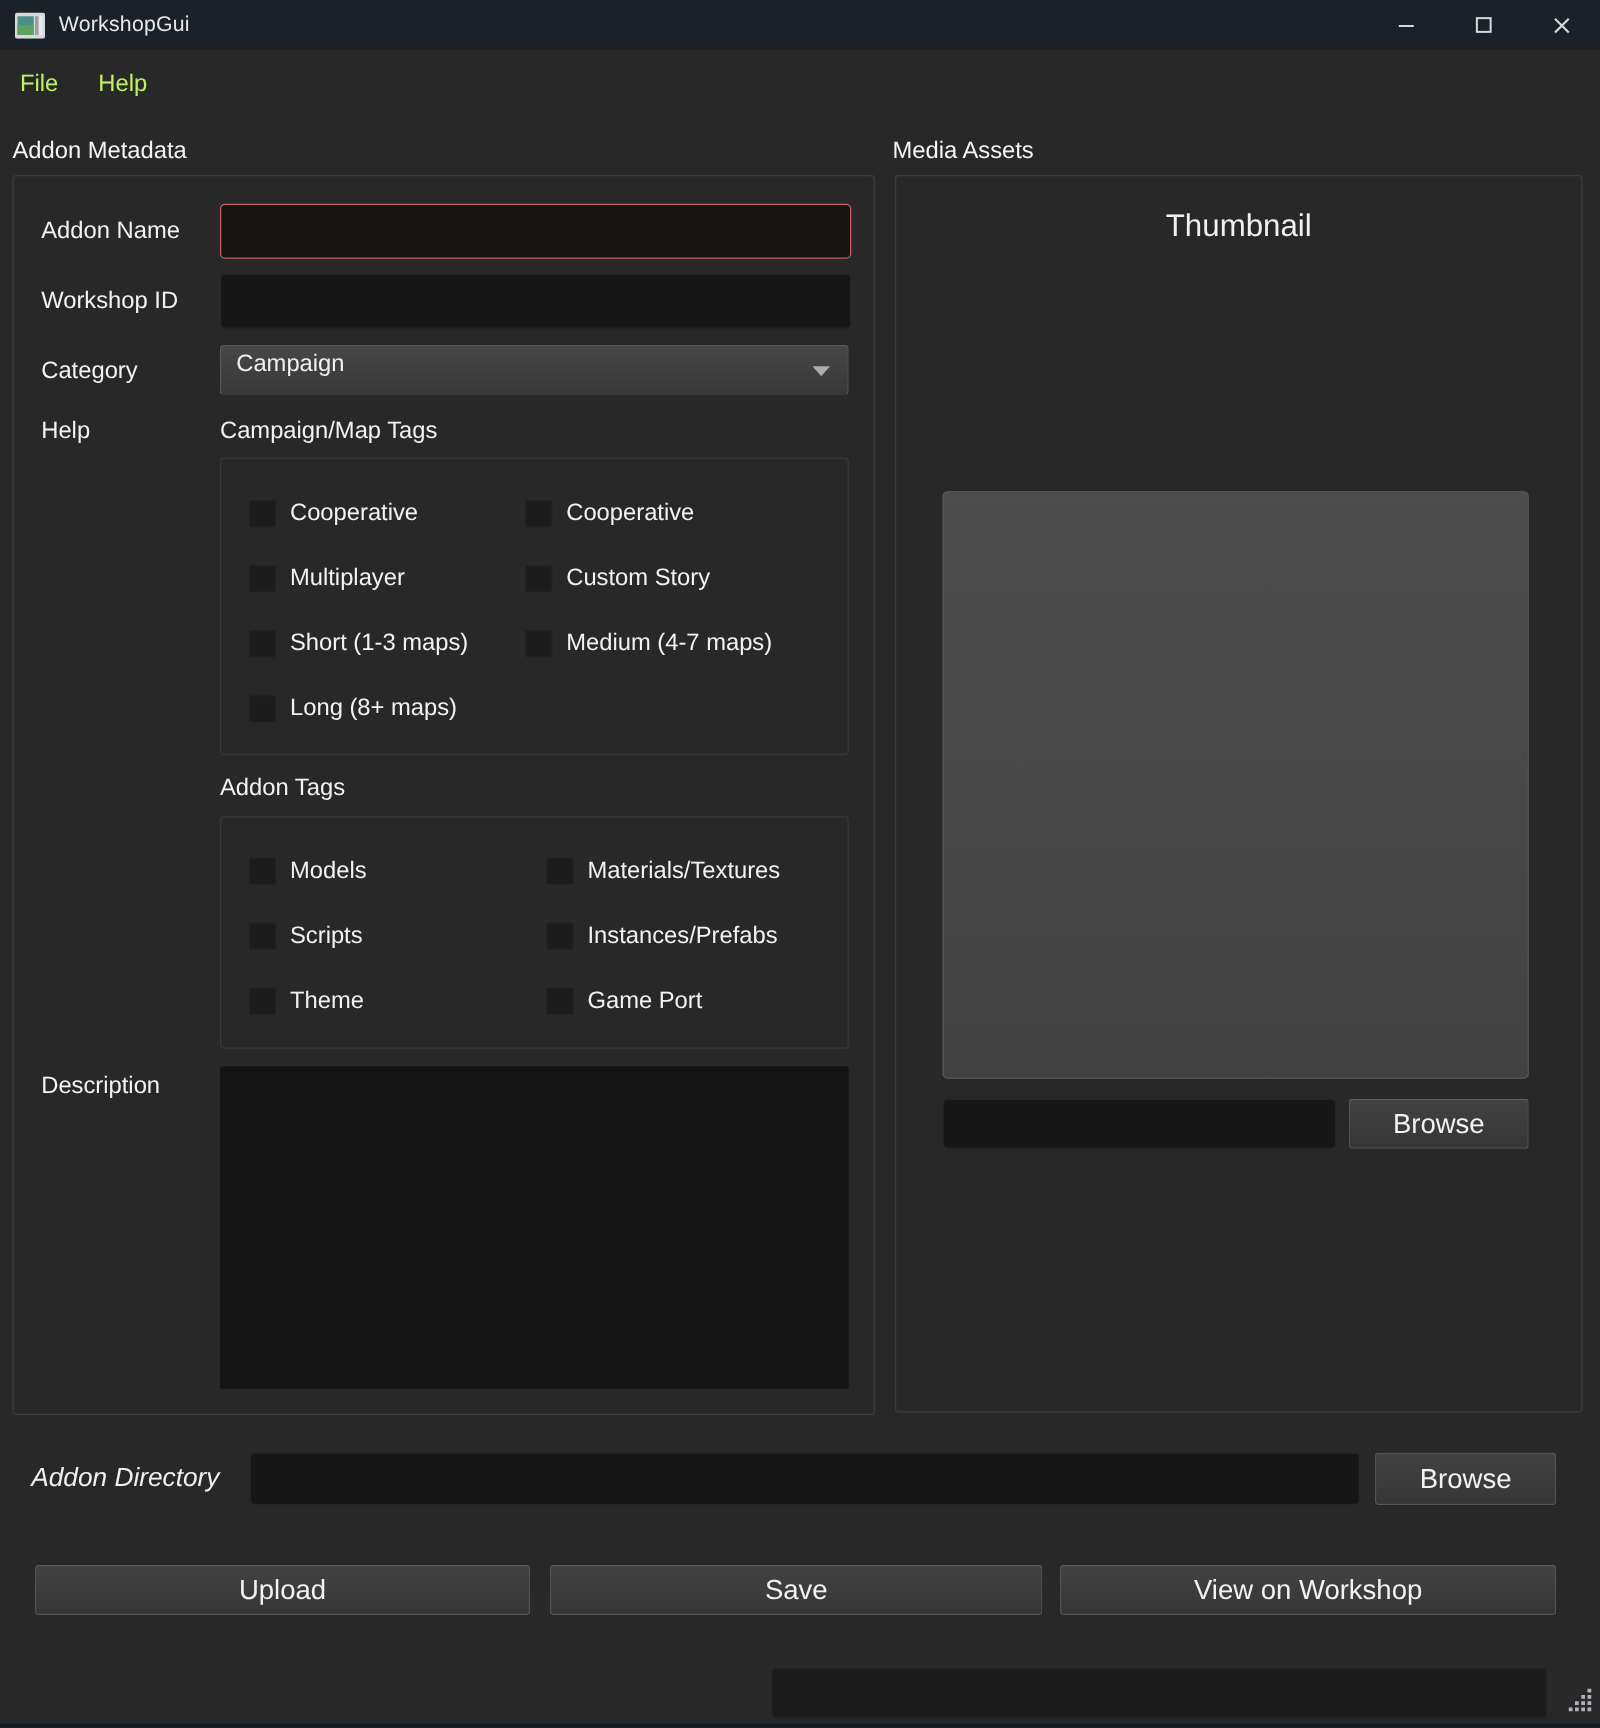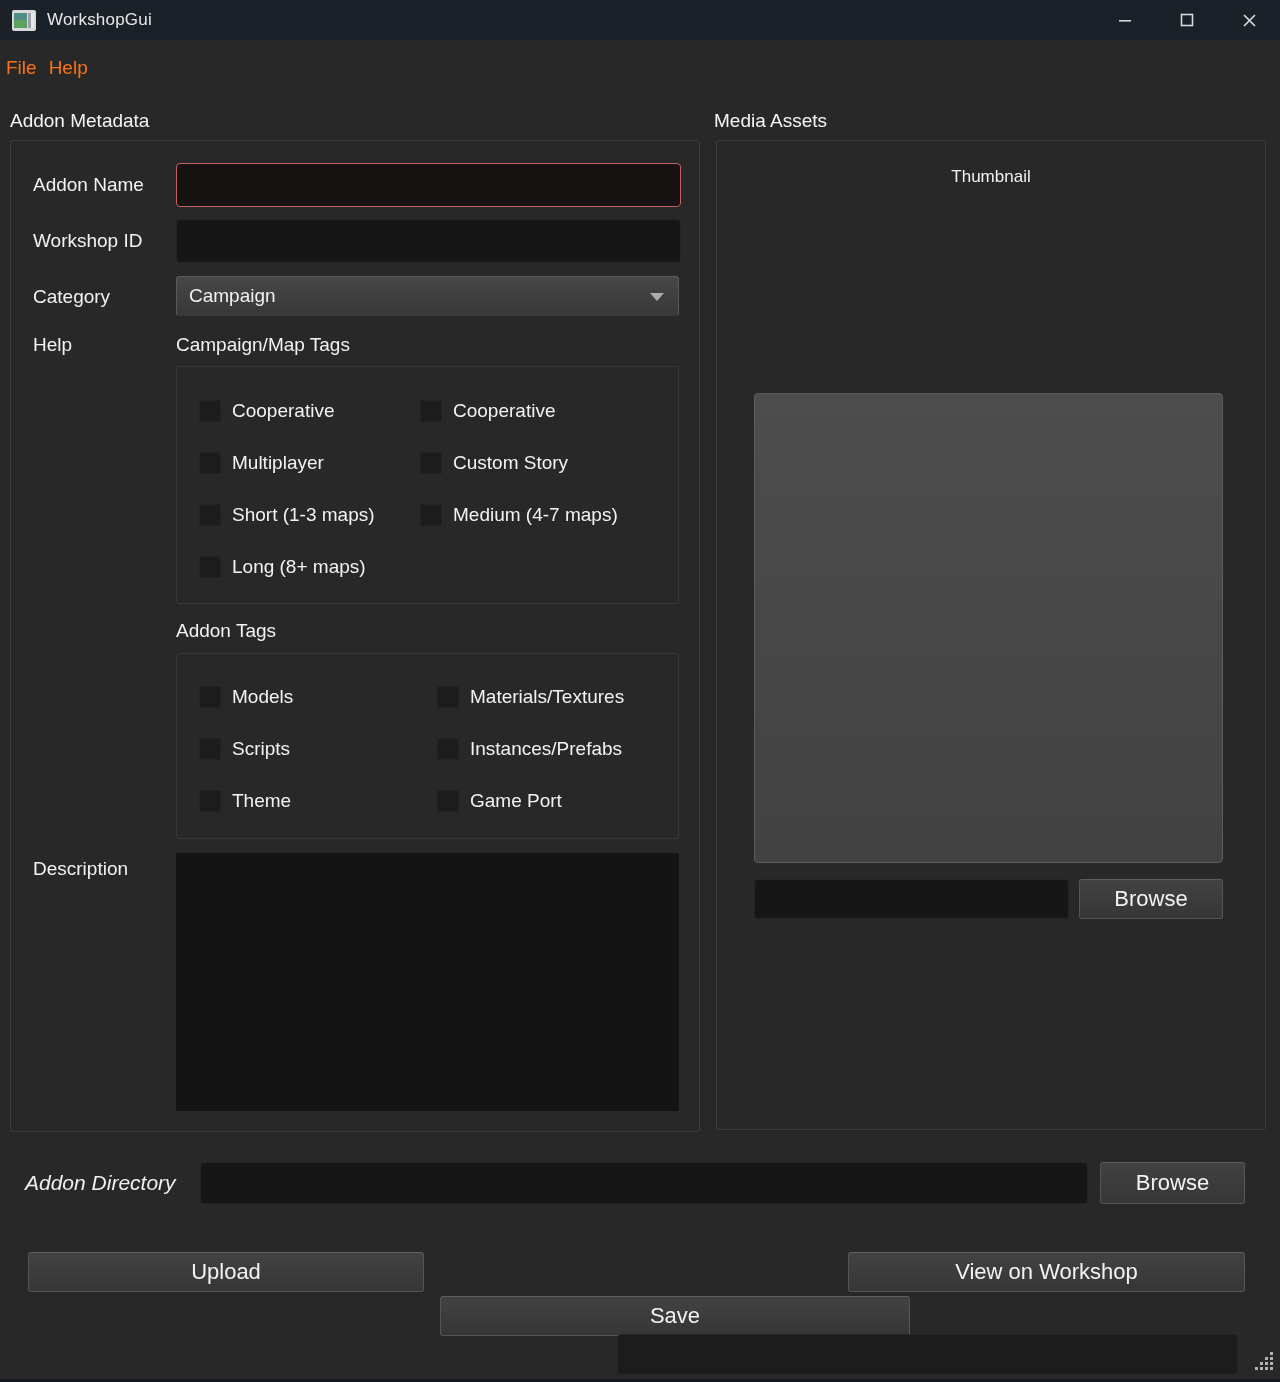--- a/index.html
+++ b/index.html
@@ -17,21 +17,21 @@
     position:absolute; left:0; top:0; width:1280px; height:40px;
     background:#1b2129; display:flex; align-items:center;
   }
   .app-icon { margin-left:12px; width:24px; height:21px; display:inline-flex; }
   .win-title { margin-left:11px; font-size:17px; color:#e8e8e8; letter-spacing:.2px; }
   .win-controls { position:absolute; right:0; top:0; height:40px; display:flex; }
   .win-btn { width:62px; height:40px; display:flex; align-items:center; justify-content:center; cursor:pointer; }
 
   
   .menubar { position:absolute; left:0; top:40px; width:1280px; height:56px; display:flex; align-items:center; }
-  .menu-item { font-size:19px; padding:6px 6px; margin-left:0; color:#f97316; cursor:default; }
+  .menu-item { font-size:19px; padding:6px 16px; margin-left:0; color:#bef264; cursor:default; }
 
   
   .section-title { position:absolute; font-size:19px; color:#f5f5f5; }
   .st-left  { left:10px;  top:110px; }
   .st-right { left:714px; top:110px; }
 
   
   .panel { position:absolute; border:1px solid #3d3d3d; border-radius:3px; background:#282828; }
   .panel-left  { left:10px;  top:140px; width:690px; height:992px; }
   .panel-right { left:716px; top:140px; width:550px; height:990px; }
@@ -43,21 +43,21 @@
     position:absolute; background:#161616; border:1px solid #242424; border-radius:4px;
     color:#e8e8e8; font-size:18px; padding:0 10px; font-family:"Liberation Sans", sans-serif;
     outline:none;
   }
   .input-error { border:1.5px solid #c4605f; background:#171313; }
 
   .combo {
     position:absolute; left:165px; top:135px; width:503px; height:40px;
     background:linear-gradient(180deg,#474747,#383838);
     border:1px solid #5a5a5a; border-bottom-color:#3a3a3a; border-radius:3px;
-    display:flex; align-items:center; padding:16px 12px; font-size:19px; cursor:default;
+    display:flex; padding:4px 12px; font-size:19px; cursor:default;
   }
   .combo-arrow {
     position:absolute; right:14px; top:16px; width:0; height:0;
     border-left:7px solid transparent; border-right:7px solid transparent;
     border-top:8px solid #ababab;
   }
 
   .group-title { position:absolute; font-size:19px; color:#f2f2f2; }
   .group-box { position:absolute; border:1px solid #393939; border-radius:3px; background:#282828; }
 
@@ -71,21 +71,21 @@
   }
   .cb-label { margin-left:11px; font-size:19px; color:#f2f2f2; white-space:nowrap; }
 
   .desc-area {
     position:absolute; left:165px; top:712px; width:503px; height:258px;
     background:#141414; border:none; border-radius:2px; resize:none; outline:none;
     color:#e8e8e8; font-size:17px; padding:8px 10px; font-family:"Liberation Sans", sans-serif;
   }
 
   
-  .thumb-label { position:absolute; left:0; top:26px; width:100%; text-align:center; font-size:17px; }
+  .thumb-label { position:absolute; left:0; top:26px; width:100%; text-align:center; font-size:25px; }
   .thumb-box {
     position:absolute; left:37px; top:252px; width:469px; height:470px;
     background:linear-gradient(180deg,#4d4d4d,#424242);
     border:1px solid #5e5e5e; border-radius:4px;
   }
 
   
   .btn {
     background:linear-gradient(180deg,#424242,#363636);
     border:1px solid #555; border-top-color:#5e5e5e; border-radius:3px;
@@ -94,21 +94,21 @@
   }
   .thumb-input  { left:37px; top:738px; width:315px; height:40px; }
   .thumb-browse { position:absolute; left:362px; top:738px; width:144px; height:40px; }
 
   
   .dir-label { position:absolute; left:25px; top:1171px; font-size:21px;font-style:italic; }
   .dir-input { left:200px; top:1162px; width:888px; height:42px; }
   .dir-browse { position:absolute; left:1100px; top:1162px; width:145px; height:42px; }
 
   .btn-upload { position:absolute; left:28px;  top:1252px; width:396px; height:40px; }
-  .btn-save   { position:absolute; left:440px; top:1252px; width:470px; height:40px;margin-top:44px; }
+  .btn-save   { position:absolute; left:440px; top:1252px; width:394px; height:40px; }
   .btn-view   { position:absolute; left:848px; top:1252px; width:397px; height:40px; }
 
   .status-bar {
     position:absolute; left:617px; top:1334px; width:621px; height:41px;
     background:#1c1c1c; border:1px solid #262626; border-radius:4px;
     font-size:16px; color:#cfcfcf; display:flex; align-items:center; padding:0 10px;
   }
   .resize-grip { position:absolute; right:6px; bottom:3px; cursor:nwse-resize; }
 </style>
 </head>

